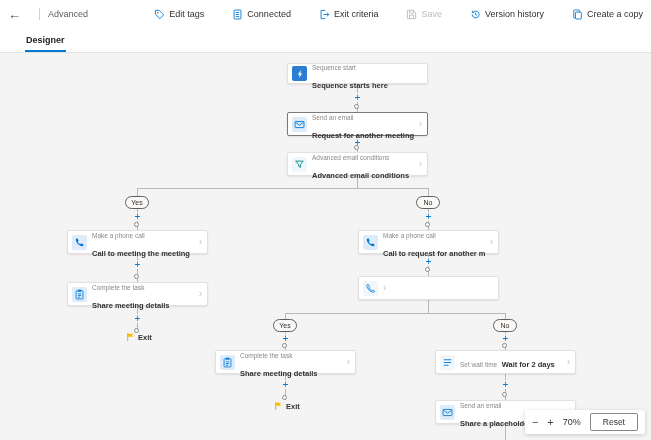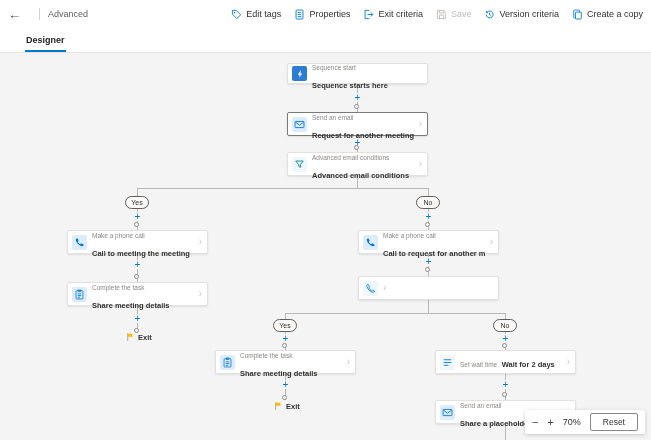--- a/index.html
+++ b/index.html
@@ -9,21 +9,21 @@
 
   
   .header { position:absolute; top:0; left:0; right:0; height:28px; background:#fff;
             display:flex; align-items:center; padding:0 8px; }
   .back { font-size:13px; color:#484644; margin-right:10px; cursor:pointer; }
   .title { font-size:11px; font-weight:700; color:#242424; white-space:nowrap; }
   .status-sep { width:1px; height:12px; background:#d1d1d1; margin:0 8px; }
   .status { font-size:9px; color:#605e5c; }
   .toolbar { margin-left:auto; display:flex; align-items:center; gap:13px; }
   .tb-item { display:flex; align-items:center; gap:4px; font-size:9px; color:#323130;
-             white-space:nowrap; cursor:pointer; }
+             white-space:nowrap; cursor:pointer;margin-left:15px; }
   .tb-item svg { display:block; }
   .tb-item.disabled { color:#bebbb8; }
 
   
   .tabbar { position:absolute; top:28px; left:0; right:0; height:25px; background:#fff;
             display:flex; align-items:flex-end; padding:0 15px 0 25px; gap:24px;
             border-bottom:1px solid #e5e3e1; }
   .tab { font-size:9px; color:#484644; padding:0 1px 7px; cursor:pointer; }
   .tab.active { font-weight:700; color:#242424; border-bottom:2px solid #0078d4; padding-bottom:5px; }
 
@@ -93,21 +93,21 @@
         </span>
         <span>Edit tags</span>
       </span>
       <span class="tb-item">
         <span>
           <svg width="11" height="11" viewBox="0 0 16 16" fill="none" stroke="#0078d4" stroke-width="1.3">
             <rect x="3" y="1.5" width="10" height="13" rx="1"></rect>
               <path d="M5.5 5h5M5.5 8h5M5.5 11h5"></path>
           </svg>
         </span>
-        <span>Properties</span>
+        <span>Connected</span>
       </span>
       <span class="tb-item">
         <span>
           <svg width="11" height="11" viewBox="0 0 16 16" fill="none" stroke="#0078d4" stroke-width="1.3">
             <path d="M9 2H3v12h6M6.5 8H14M11.5 5.2 14.2 8l-2.7 2.8"></path>
           </svg>
         </span>
         <span>Exit criteria</span>
       </span>
       <span class="tb-item disabled">
@@ -120,21 +120,21 @@
         <span>Save</span>
       </span>
       <span class="tb-item">
         <span>
           <svg width="11" height="11" viewBox="0 0 16 16" fill="none" stroke="#0078d4" stroke-width="1.3">
             <path d="M3.2 8a5 5 0 1 0 1.5-3.6"></path>
               <path d="M3.4 2.6v2.6H6"></path>
               <path d="M8 5.4V8l2 1.4"></path>
           </svg>
         </span>
-        <span>Version criteria</span>
+        <span>Version history</span>
       </span>
       <span class="tb-item">
         <span>
           <svg width="11" height="11" viewBox="0 0 16 16" fill="none" stroke="#0078d4" stroke-width="1.3">
             <rect x="5" y="4.5" width="8.5" height="10" rx="1"></rect>
               <path d="M11 4.5v-2a1 1 0 0 0-1-1H3.5a1 1 0 0 0-1 1V12a1 1 0 0 0 1 1H5" stroke-width="1.2"></path>
           </svg>
         </span>
         <span>Create a copy</span>
       </span>

